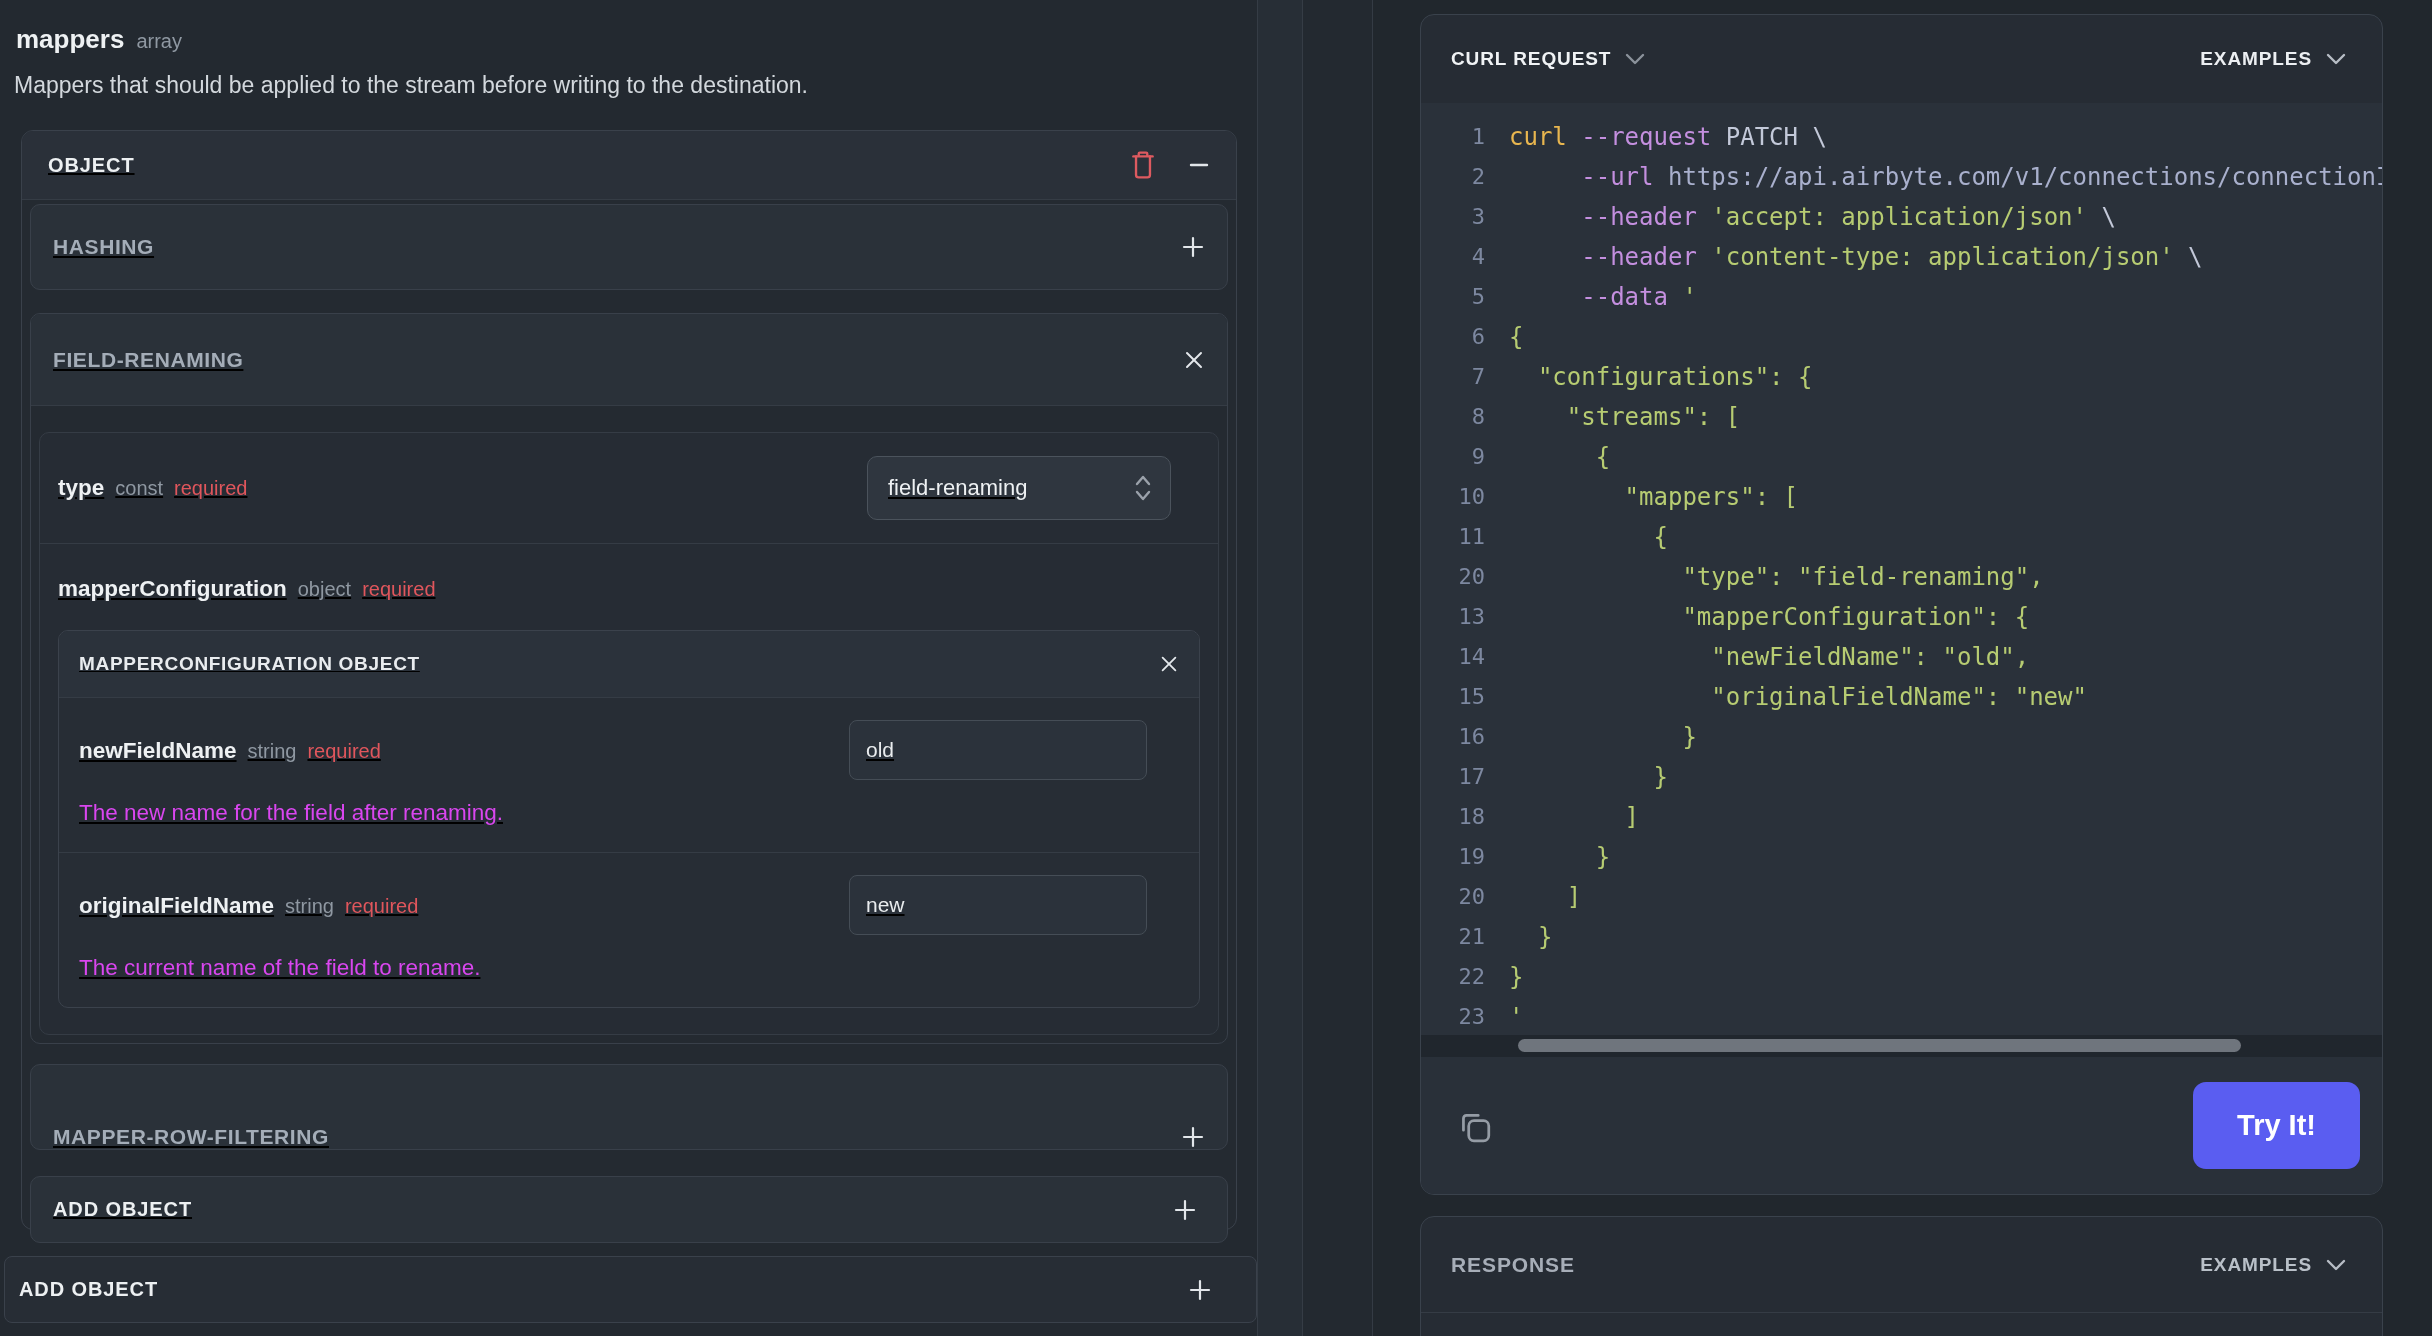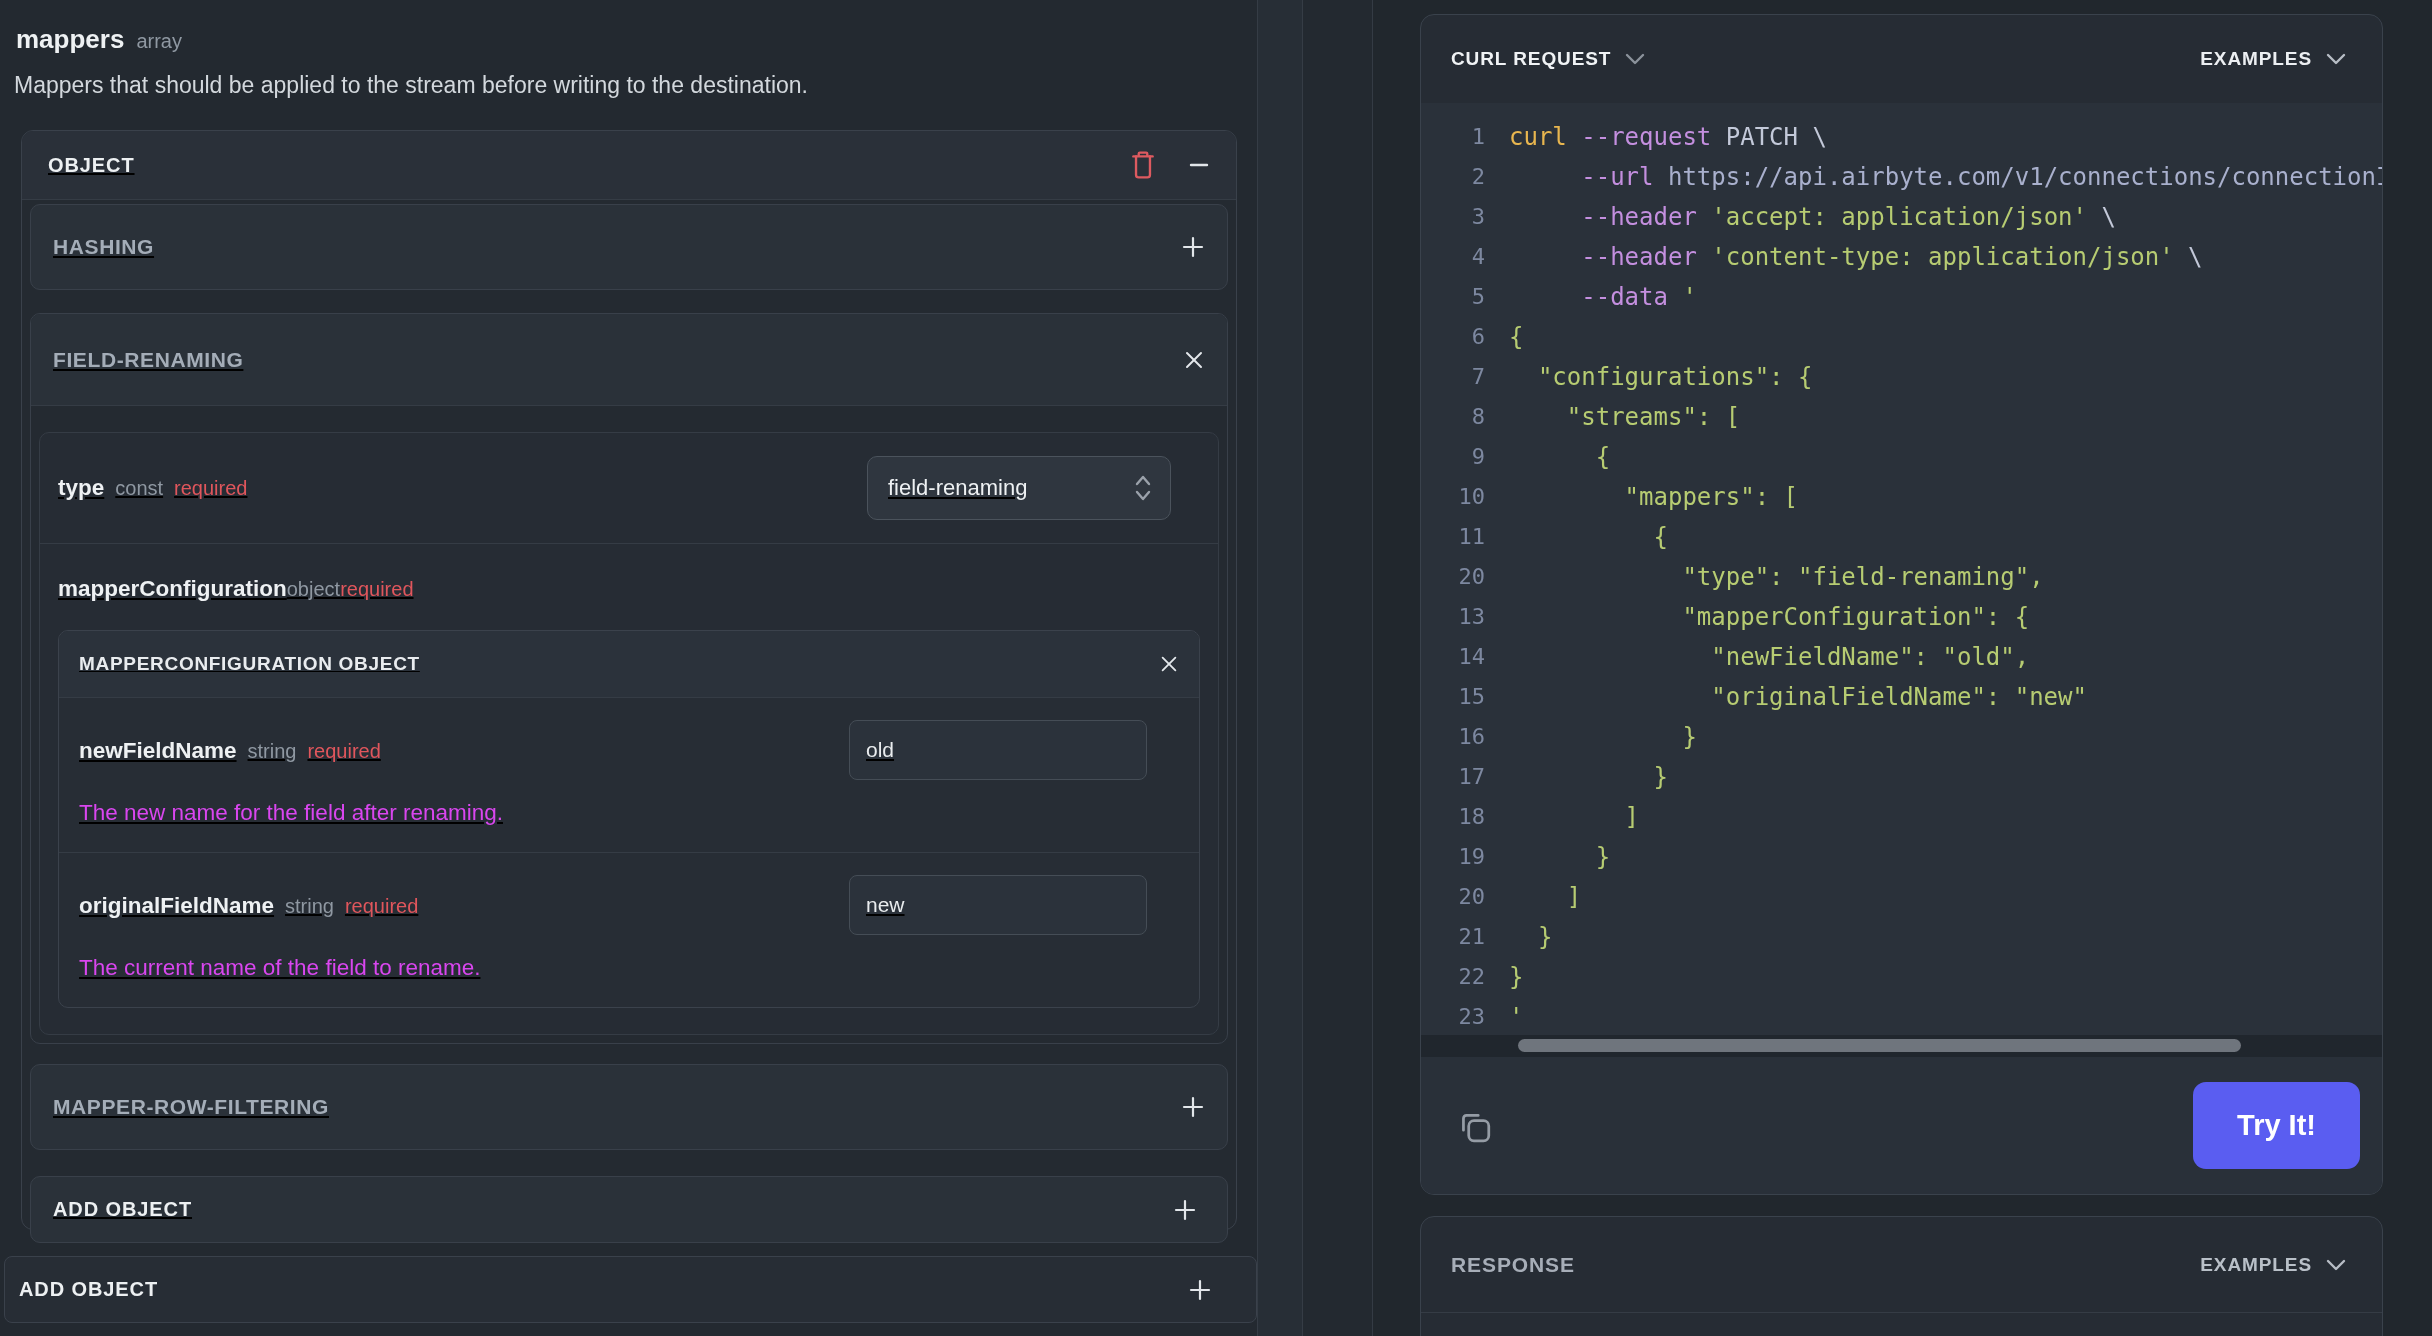--- a/index.html
+++ b/index.html
@@ -45,39 +45,39 @@
   .prop-name { font-size:22.5px; font-weight:bold; color:#eef1f3; }
   .prop-kind { font-size:20px; color:#8f98a2; }
   .prop-req  { font-size:20px; color:#e0565c; }
   .row-divider { border-top:1px solid #353c45; }
 
   .select-box { width:304px; height:64px; background:#2f363f; border:1px solid #4b535c;
     border-radius:10px; display:flex; align-items:center; justify-content:space-between;
     padding:0 16px 0 20px; cursor:pointer; }
   .select-value { font-size:22px; color:#eef1f3; }
 
-  .mc-label { margin:32px 18px 0 18px; display:flex; align-items:baseline; }
+  .mc-label { margin:32px 18px 0 18px; display:flex; align-items:baseline; gap:11px; }
   .mc-card { margin:28px 18px 26px 18px; border:1px solid #3b424c; border-radius:10px;
     background:#272d35; overflow:hidden; }
   .mc-header { height:67px; background:#2b323b; border-bottom:1px solid #353c45;
     display:flex; align-items:center; padding:0 20px; }
   .mc-title { font-size:19px; font-weight:bold; letter-spacing:0.7px; color:#e9ecef; }
 
   .field-row { padding:22px 52px 26px 20px; }
   .field-row + .field-row { border-top:1px solid #353c45; }
   .field-top { display:flex; align-items:flex-start; justify-content:space-between; }
   .field-left { padding-top:18px; }
   .field-desc { margin-top:20px; font-size:22.5px; color:#d946ef; }
   .text-input { width:298px; height:60px; background:#2b323b; border:1px solid #454d56;
     border-radius:8px; padding:0 16px; font-size:21px; color:#e9ecee;
     font-family:"Liberation Sans", sans-serif; outline:none; }
 
   .add-inner { margin-top:26px; height:67px; border:1px solid #39404a; border-radius:10px;
     background:#2a3139; display:flex; align-items:center; padding:0 30px 0 22px; cursor:pointer; }
-  .sect-mrf { margin-top:20px; cursor:pointer; }
+  .sect-mrf { margin-top:20px; cursor:pointer;align-items:flex-end; }
   .sect-hash { cursor:pointer; }
 
   .add-outer { position:absolute; left:4px; top:1256px; width:1253px; height:67px;
     background:#272d35; border:1px solid #3a414b; border-radius:8px;
     display:flex; align-items:center; padding:0 44px 0 14px; cursor:pointer; }
 
   
   .curl-card { position:absolute; left:47px; top:14px; width:963px; height:1181px;
     background:#262c34; border:1px solid #3a424c; border-radius:14px;
     display:flex; flex-direction:column; overflow:hidden; }

